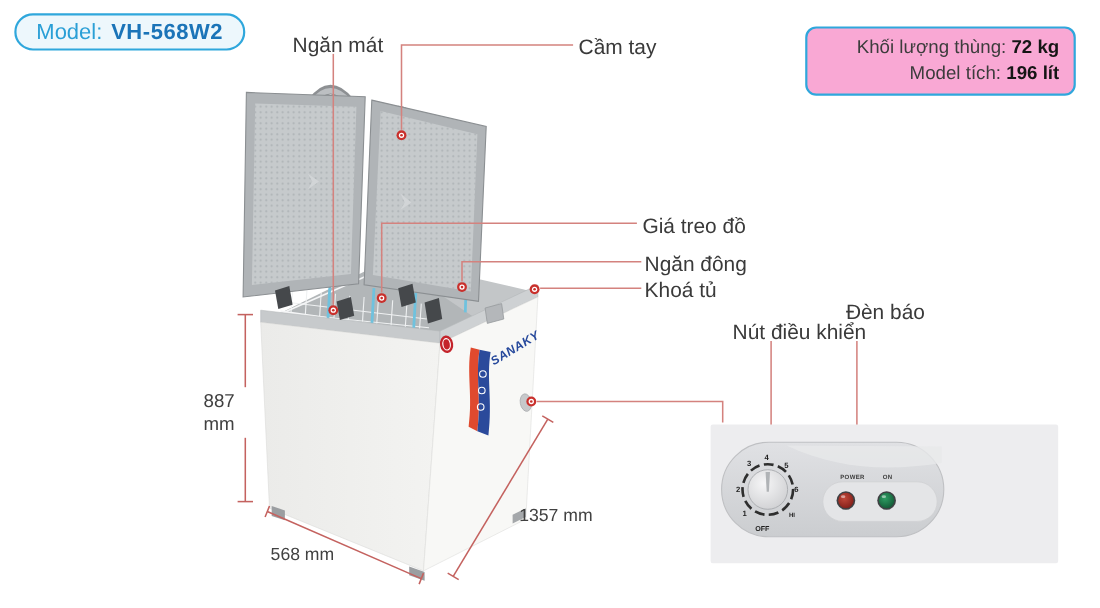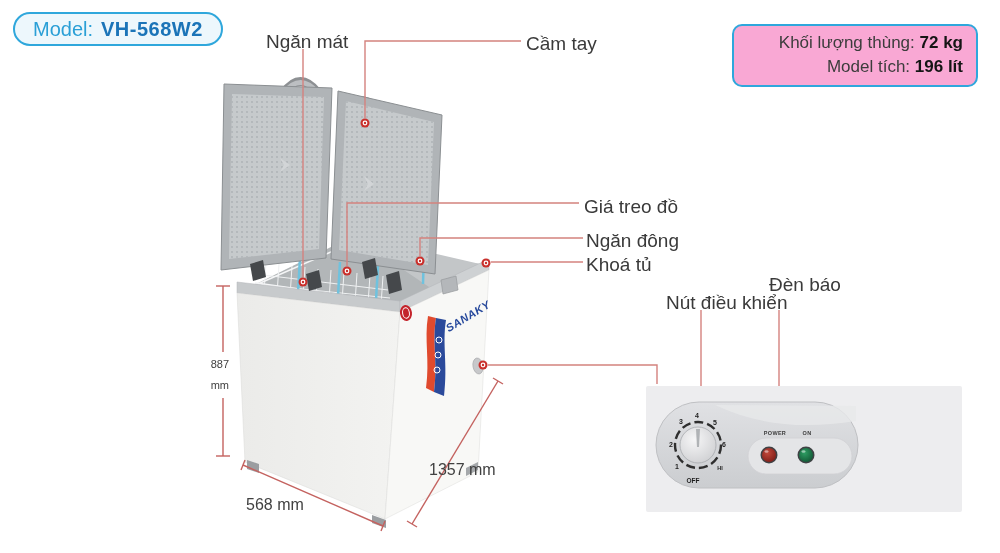--- a/index.html
+++ b/index.html
@@ -1,21 +1,21 @@
 <!DOCTYPE html>
 <html><head>
 <meta charset="utf-8">
 <style>
   html,body{margin:0;padding:0;background:#fff;}
   .stage{position:relative;width:1000px;height:553px;background:#fff;overflow:hidden;
          font-family:"Liberation Sans",sans-serif;color:#3b3b3b;}
   .scene{position:absolute;left:0;top:0;}
   .label{position:absolute;font-size:19px;color:#3a3a3a;white-space:nowrap;}
   .dim{position:absolute;font-size:16px;color:#414141;white-space:nowrap;}
-  .dim-v{text-align:right;line-height:21px;font-size:11px;}
+  .dim-v{text-align:left;line-height:21px;font-size:17px;}
   .badge{position:absolute;left:13px;top:12px;height:30px;padding:0 18px;
          border:2px solid #2fa7dc;border-radius:20px;background:#edf7fc;
          display:flex;align-items:center;font-size:20px;}
   .badge .m{color:#2a9fd6;margin-right:8px;}
   .badge .v{color:#1b74b8;font-weight:bold;letter-spacing:.5px;}
   .specs{position:absolute;left:732px;top:13px;width:246px;box-sizing:border-box;
          border:2px solid #2fa7dc;border-radius:10px;background:#f9a8d4;
          padding:5px 13px 6px;text-align:right;font-size:17px;color:#3c3c3c;line-height:24px;margin-top:11px;}
   .specs b{color:#151515;}
 </style>
@@ -248,15 +248,15 @@
   <div class="label" style="left:586px;top:230px">Ngăn đông</div>
   <div class="label" style="left:586px;top:254px">Khoá tủ</div>
   <div class="label" style="left:666px;top:292px">Nút điều khiển</div>
   <div class="label" style="left:769px;top:274px">Đèn báo</div>
 
   <div class="dim dim-v" style="left:185px;top:354px;width:44px">
     <div>887</div>
     <div>mm</div>
   </div>
   <div class="dim" style="left:246px;top:496px">568 mm</div>
-  <div class="dim" style="left:429px;top:461px">1357 mm</div>
+  <div class="dim" style="left:472px;top:461px">1357 mm</div>
 
 </div>
 
 </body></html>

